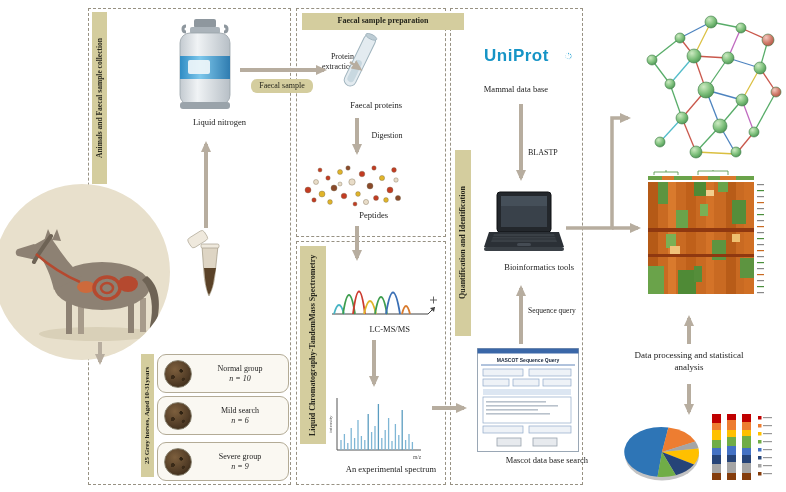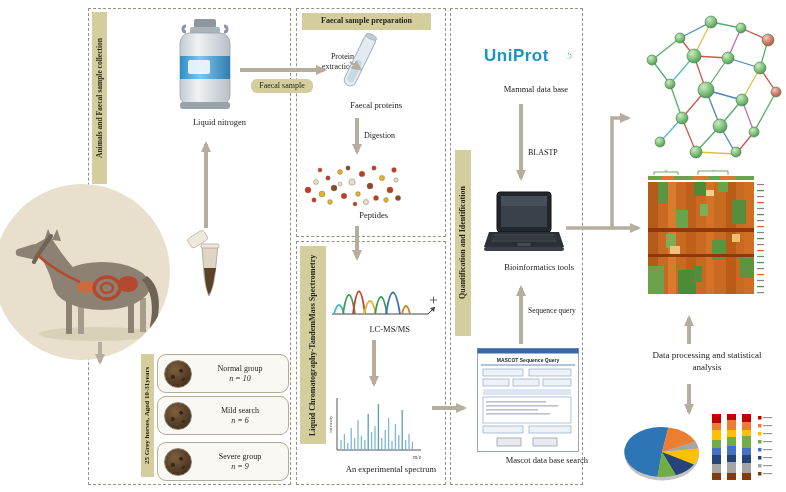--- a/index.html
+++ b/index.html
@@ -116,37 +116,37 @@
     </div>
   </div>
   <div class="group-row" style="left:157px; top:442px;">
     <div class="poop"></div>
     <div class="group-text">
       <div>Severe group</div>
       <div class="n">n = 9</div>
     </div>
   </div>
 
-  <div class="banner-h" style="left:302px; top:13px; width:129px; height:17px;">
+  <div class="banner-h" style="left:302px; top:13px; width:162px; height:17px;">
     <span>Faecal sample preparation</span>
   </div>
 
   <div class="cap small" style="left:300px; top:52px; width:54px;">Protein extraction</div>
 
   <svg class="abs" style="left:336px; top:26px;" width="46" height="72" viewBox="0 0 46 72">
     <g transform="rotate(26 23 36)">
       <rect x="17" y="6" width="12" height="56" rx="6" fill="#e3ebf0" stroke="#9fb3bd" stroke-width="1"></rect>
       <ellipse cx="23" cy="8" rx="6" ry="2.4" fill="#bdccd4" stroke="#9fb3bd" stroke-width="0.8"></ellipse>
       <rect x="19.5" y="34" width="7" height="24" rx="3.5" fill="#c8d8e0"></rect>
     </g>
   </svg>
 
   <div class="tanlabel" style="left:251px; top:79px; width:62px; height:14px;">Faecal sample</div>
   <div class="cap" style="left:322px; top:100px; width:80px;">Faecal proteins</div>
-  <div class="cap small" style="left:364px; top:131px; width:46px; text-align:left;">Digestion</div>
+  <div class="cap small" style="left:364px; top:131px; width:46px; text-align:center;">Digestion</div>
 
   <svg class="abs" style="left:300px; top:160px;" width="106" height="48" viewBox="0 0 106 48">
     <g stroke="#7a6a52" stroke-width="0.4">
       <circle cx="8" cy="30" r="3" fill="#c23b22"></circle>
         <circle cx="16" cy="22" r="2.5" fill="#e8dcc8"></circle>
       <circle cx="22" cy="34" r="3" fill="#e0b429"></circle>
         <circle cx="28" cy="18" r="2.2" fill="#c23b22"></circle>
       <circle cx="34" cy="28" r="3" fill="#8a4a2a"></circle>
         <circle cx="40" cy="12" r="2.5" fill="#e0b429"></circle>
       <circle cx="44" cy="36" r="2.8" fill="#c23b22"></circle>
@@ -240,21 +240,21 @@
         <circle cx="21" cy="20" r="1.9"></circle>
           <circle cx="15" cy="24" r="1.7"></circle>
           <circle cx="8" cy="23" r="1.5"></circle>
         <circle cx="3" cy="18" r="1.3"></circle>
           <circle cx="2" cy="11" r="1.1"></circle>
           <circle cx="6" cy="5" r="0.9"></circle>
         <circle cx="13" cy="10" r="1.4"></circle>
       </g>
     </svg>
   </div>
-  <div class="cap" style="left:476px; top:84px; width:92px;">Mammal data base</div>
+  <div class="cap" style="left:456px; top:84px; width:92px;">Mammal data base</div>
   <div class="cap small" style="left:528px; top:148px; width:42px; text-align:left;">BLASTP</div>
 
   <svg class="abs" style="left:484px; top:190px;" width="80" height="70" viewBox="0 0 80 70">
     <rect x="13" y="2" width="54" height="40" rx="3" fill="#23272c" stroke="#0e1013" stroke-width="1"></rect>
     <rect x="17" y="6" width="46" height="31" fill="#39414a"></rect>
     <rect x="17" y="6" width="46" height="10" fill="#454f59"></rect>
     <polygon points="5,42 75,42 80,57 0,57" fill="#2b3036"></polygon>
     <polygon points="10,44 70,44 73,52 7,52" fill="#3a4046"></polygon>
     <path d="M9,46.5 H71 M8,49 H72" stroke="#2b3036" stroke-width="0.8"></path>
     <rect x="33" y="53" width="14" height="3" rx="1.5" fill="#454c54"></rect>
@@ -413,21 +413,21 @@
       <rect x="109" y="86" width="7" height="1.2"></rect>
         <rect x="109" y="92" width="7" height="1.2" fill="#4a8f3c"></rect>
       <rect x="109" y="98" width="7" height="1.2"></rect>
         <rect x="109" y="104" width="7" height="1.2" fill="#c96a22"></rect>
       <rect x="109" y="110" width="7" height="1.2"></rect>
         <rect x="109" y="116" width="7" height="1.2" fill="#4a8f3c"></rect>
       <rect x="109" y="122" width="7" height="1.2"></rect>
     </g>
   </svg>
 
-  <div class="proc-cap" style="left:632px; top:350px; width:114px;margin-left:18px;">Data processing and statistical analysis</div>
+  <div class="proc-cap" style="left:632px; top:350px; width:114px;">Data processing and statistical analysis</div>
 
   <svg class="abs" style="left:620px; top:424px;" width="86" height="62" viewBox="0 0 86 62">
     <ellipse cx="42" cy="31.5" rx="37" ry="25" fill="#6a6a6a" opacity="0.4"></ellipse>
     <path d="M42,28 L37.5,52.8 A37,25 0 1 1 48.4,3.4 Z" fill="#2e75b6"></path>
     <path d="M42,28 L48.4,3.4 A37,25 0 0 1 75.5,17.4 Z" fill="#ed7d31"></path>
     <path d="M42,28 L75.5,17.4 A37,25 0 0 1 78.6,24.5 Z" fill="#a5a5a5"></path>
     <path d="M42,28 L78.6,24.5 A37,25 0 0 1 74,40.5 Z" fill="#ffc000"></path>
     <path d="M42,28 L74,40.5 A37,25 0 0 1 55.9,51.2 Z" fill="#264478"></path>
     <path d="M42,28 L55.9,51.2 A37,25 0 0 1 37.5,52.8 Z" fill="#70ad47"></path>
   </svg>

